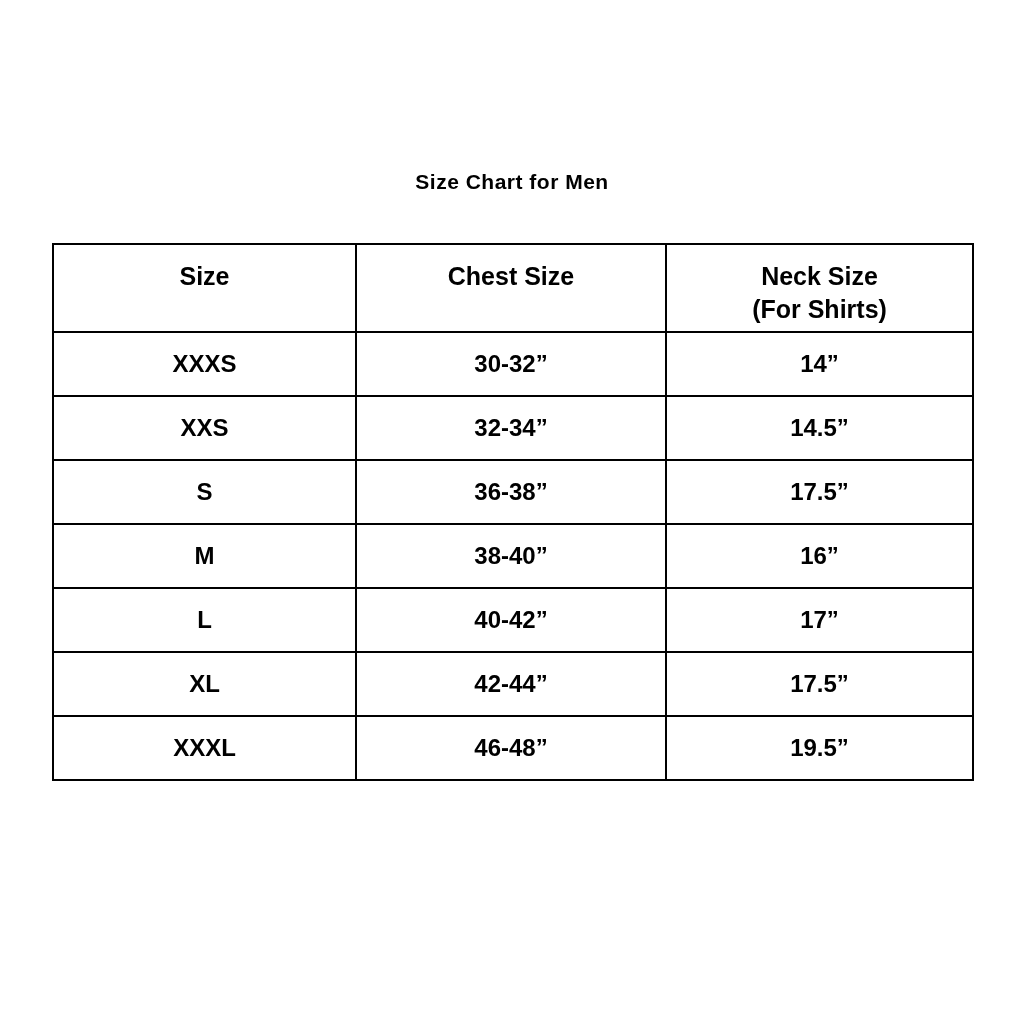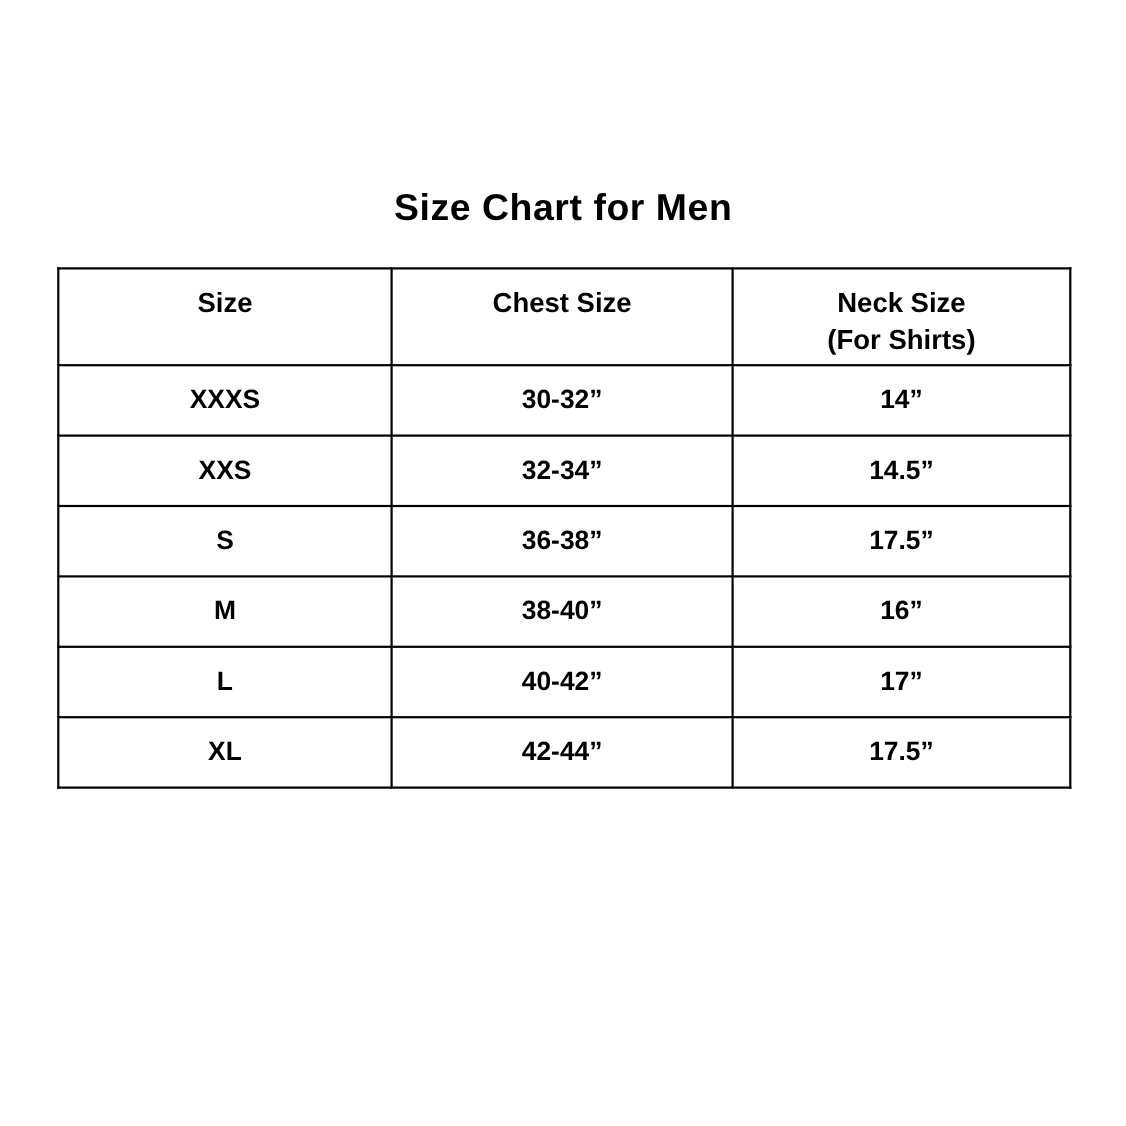--- a/index.html
+++ b/index.html
@@ -16,21 +16,21 @@
     width: 1024px;
     height: 1024px;
     background: #ffffff;
   }
   .title {
     position: absolute;
     top: 170px;
     left: 0;
     width: 100%;
     text-align: center;
-    font-size: 34px;
+    font-size: 21px;
     font-weight: bold;
     letter-spacing: 0.5px;
   }
   table.size-chart {
     position: absolute;
     top: 243px;
     left: 52px;
     width: 920px;
     border-collapse: collapse;
     table-layout: fixed;
@@ -101,16 +101,21 @@
       <tr>
         <td>L</td>
         <td>40-42”</td>
         <td>17”</td>
       </tr>
       <tr>
         <td>XL</td>
         <td>42-44”</td>
         <td>17.5”</td>
       </tr>
+      <tr>
+        <td>XXXL</td>
+        <td>46-48”</td>
+        <td>19.5”</td>
+      </tr>
     </tbody>
   </table>
 
 </div>
 
 </body></html>

